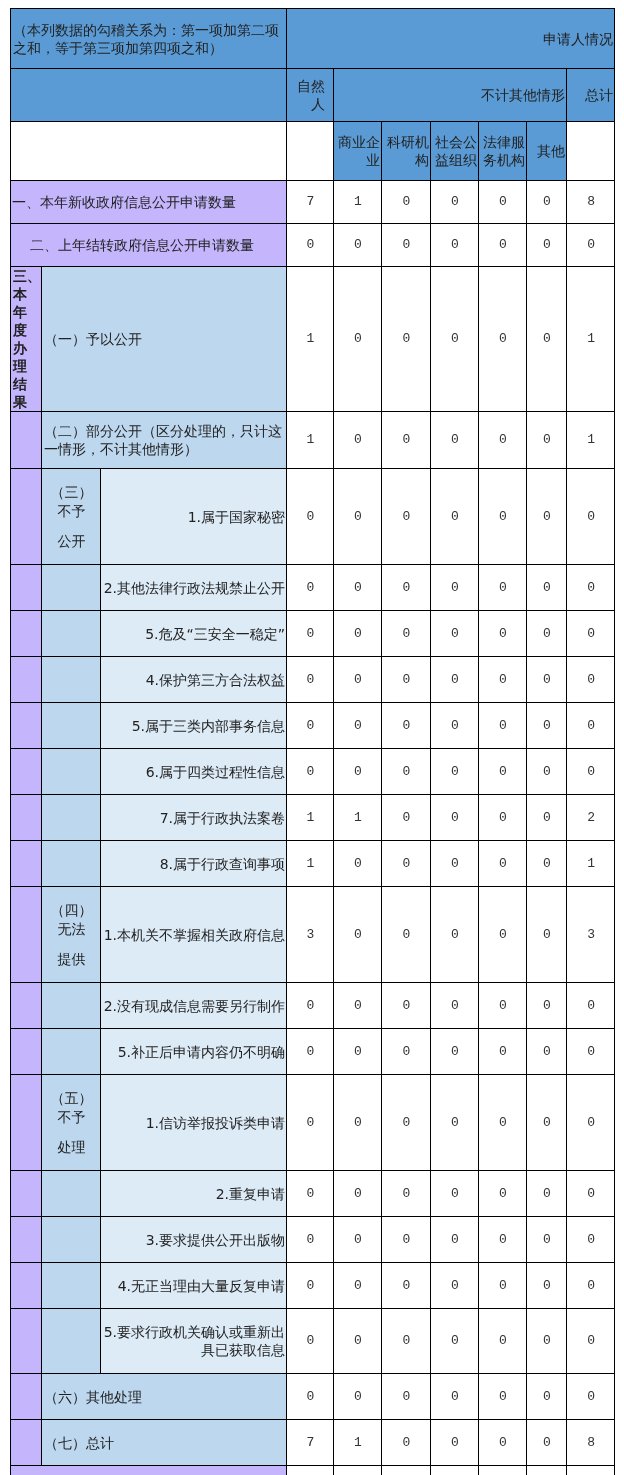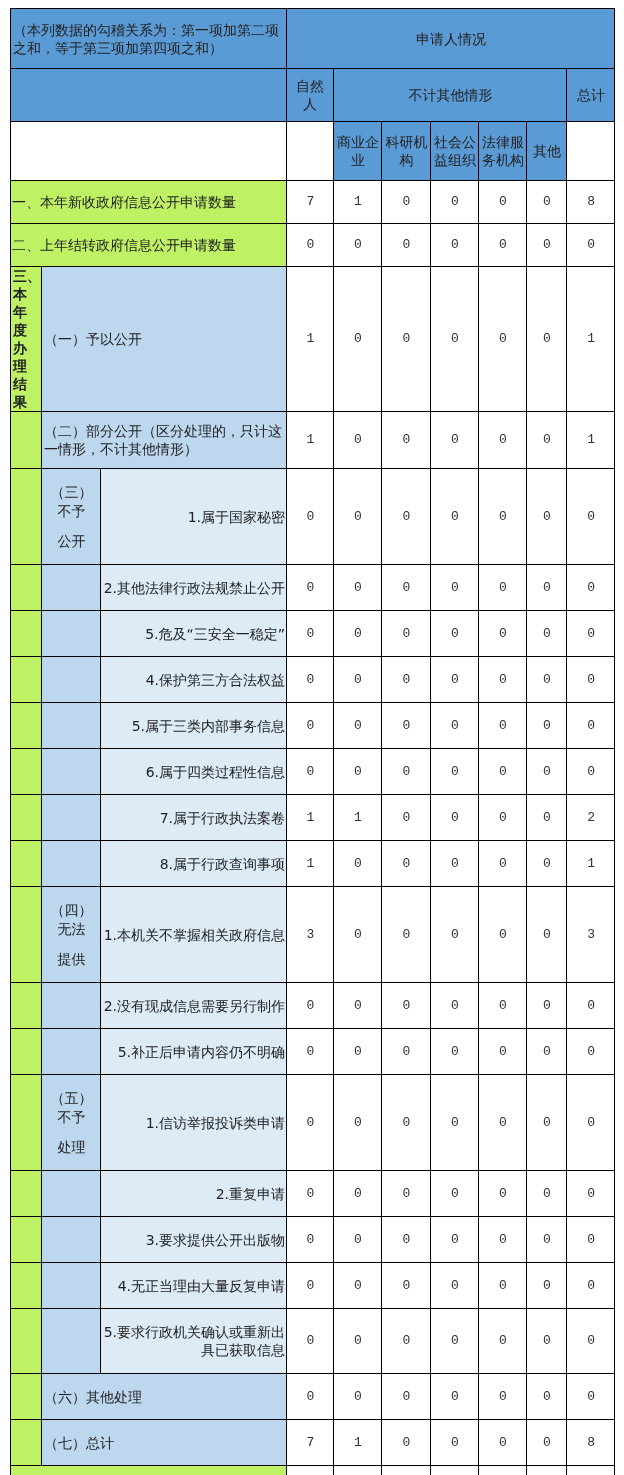--- a/index.html
+++ b/index.html
@@ -27,22 +27,22 @@
     table.stats td {
       border: 1px solid #000000;
       padding: 0 1px 0 2px;
       vertical-align: middle;
       line-height: 18px;
       overflow: hidden;
       word-break: break-all;
     }
     .hdr { background: #5b9bd5; }
     .white { background: #ffffff; }
-    .center { text-align: center; }
-    .c-l1 { background: #bef264; }
+    .center { text-align: right; }
+    .c-l1 { background: #c4b5fd; }
     .c-l2 { background: #bdd7ee; }
     .c-l3 { background: #ddebf7; text-align: right; }
     .note { line-height: 16px; padding-left: 1px; }
     .sub { line-height: 17px; padding: 0; }
     .section-title {
       line-height: 15px;
       padding: 0 0 0 1px;
       font-size: 14px;
       font-weight: bold;
     }
@@ -110,21 +110,21 @@
     <td class="num">7</td>
     <td class="num">1</td>
     <td class="num">0</td>
     <td class="num">0</td>
     <td class="num">0</td>
     <td class="num">0</td>
     <td class="num">8</td>
   </tr>
 
   <tr style="height:43px">
-    <td colspan="3" class="c-l1" style="padding-left:1px">二、上年结转政府信息公开申请数量</td>
+    <td colspan="3" class="c-l1" style="padding-left:19px">二、上年结转政府信息公开申请数量</td>
     <td class="num">0</td>
     <td class="num">0</td>
     <td class="num">0</td>
     <td class="num">0</td>
     <td class="num">0</td>
     <td class="num">0</td>
     <td class="num">0</td>
   </tr>
 
   <tr style="height:107px">

